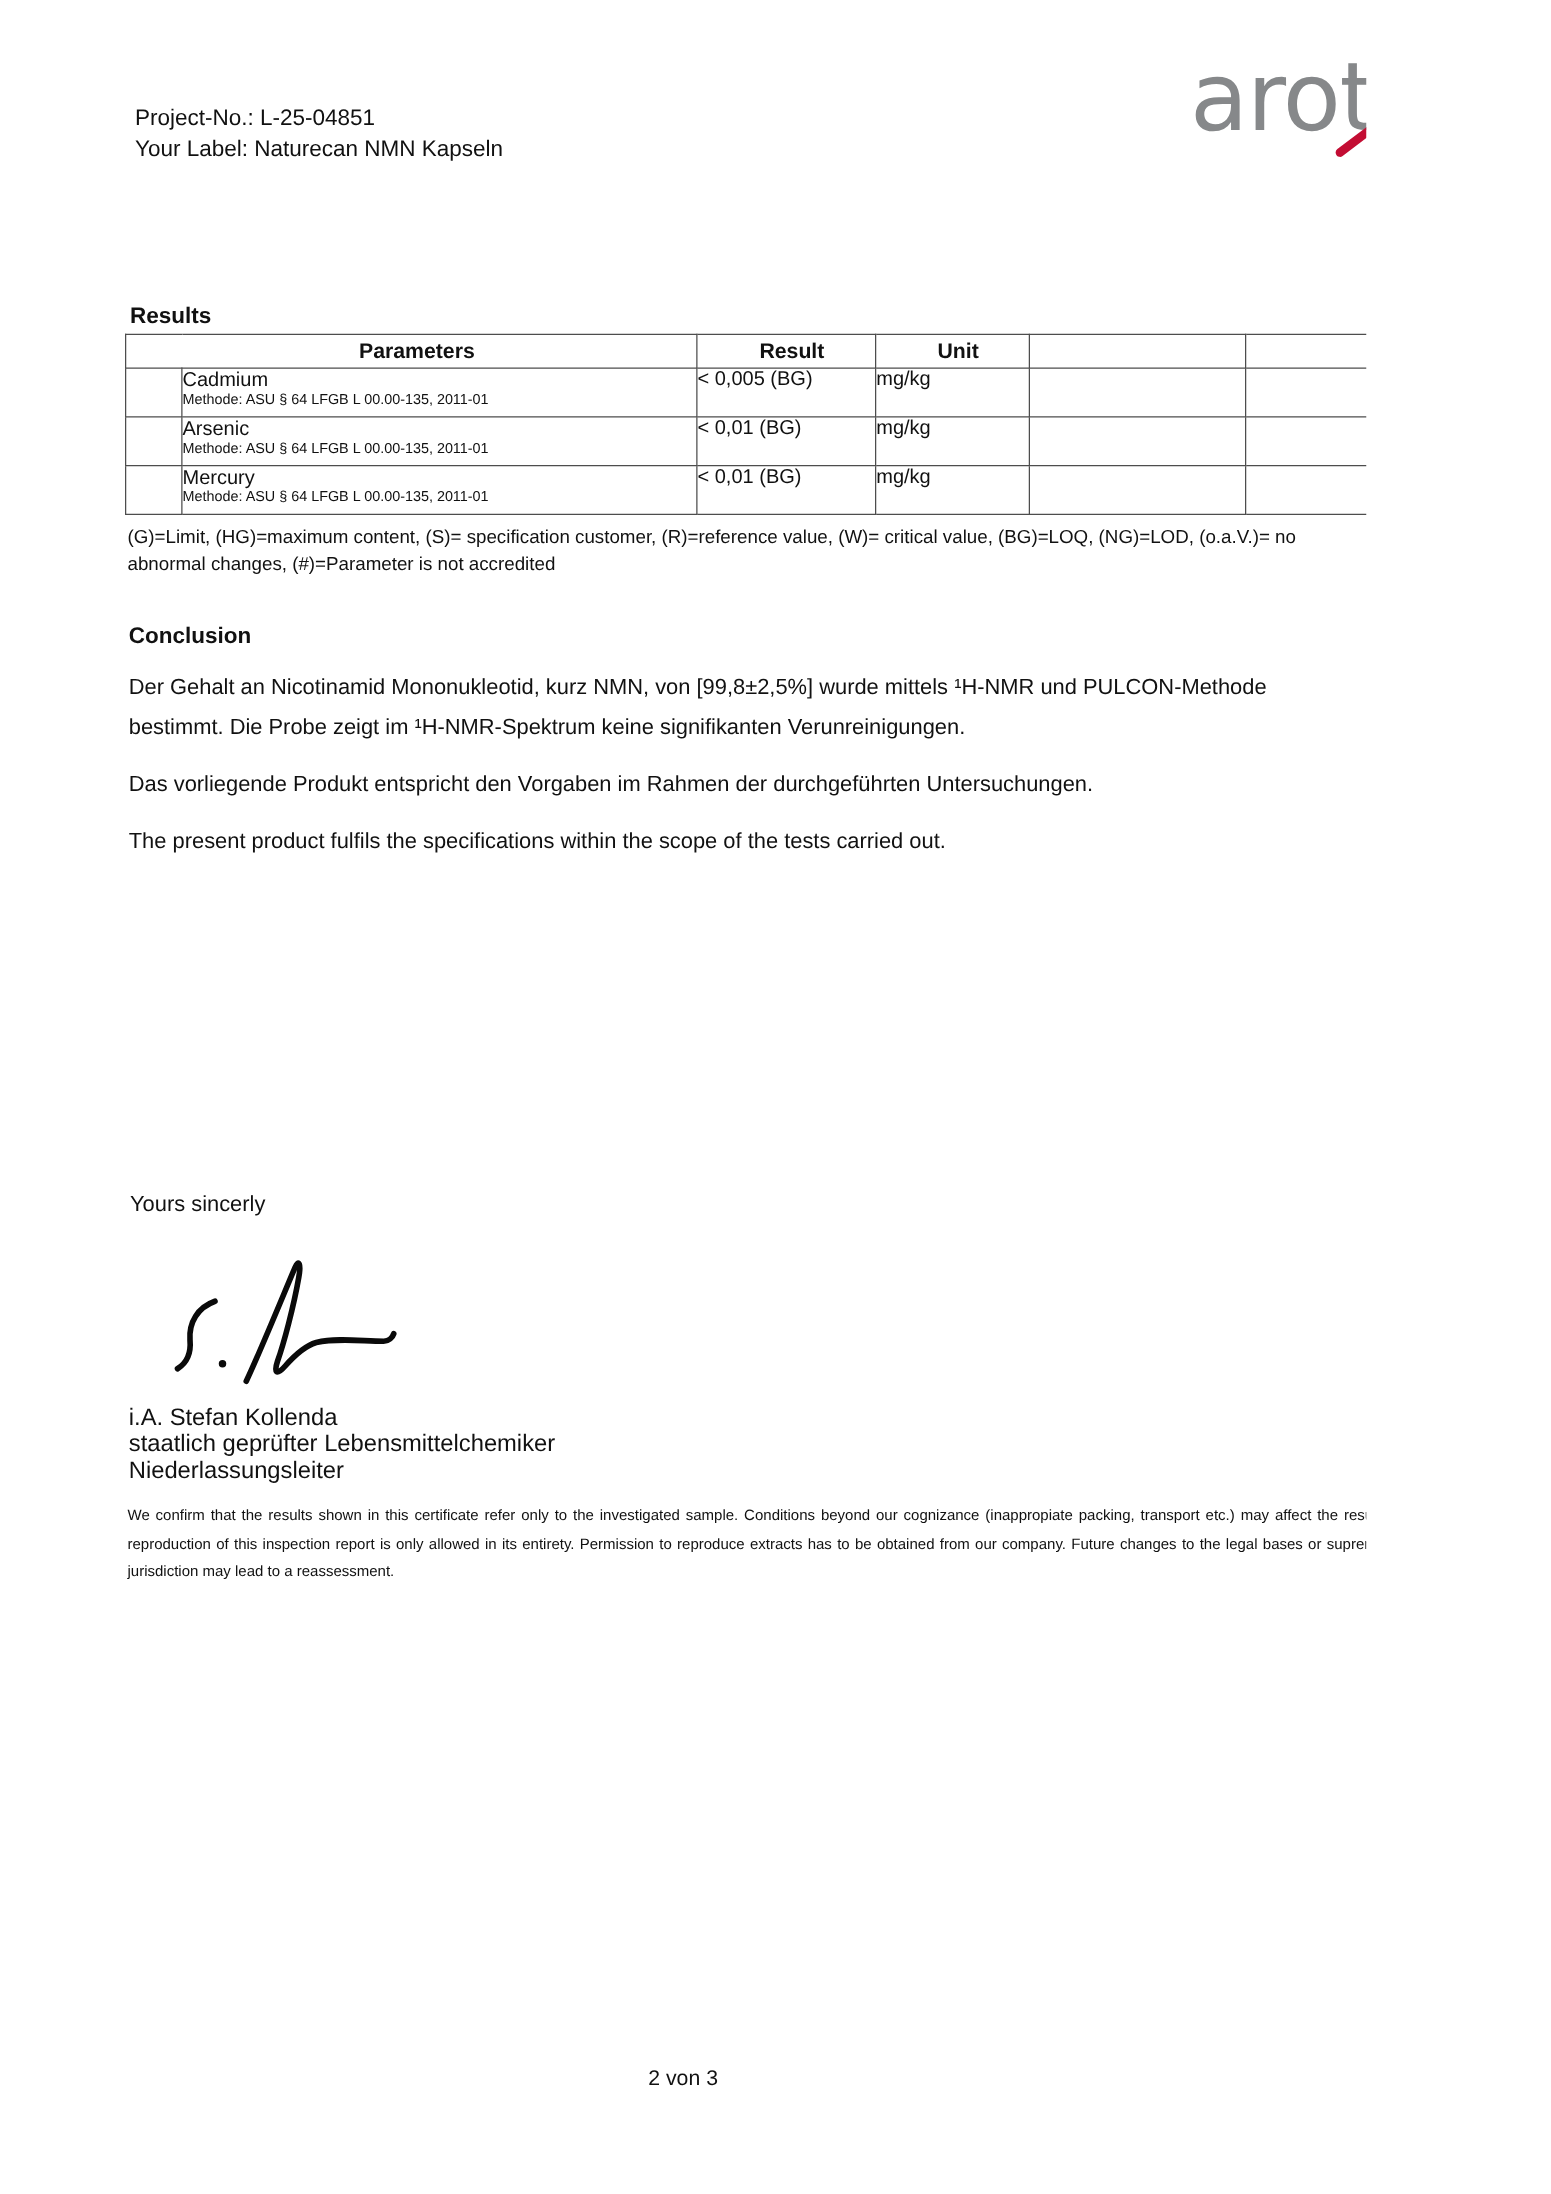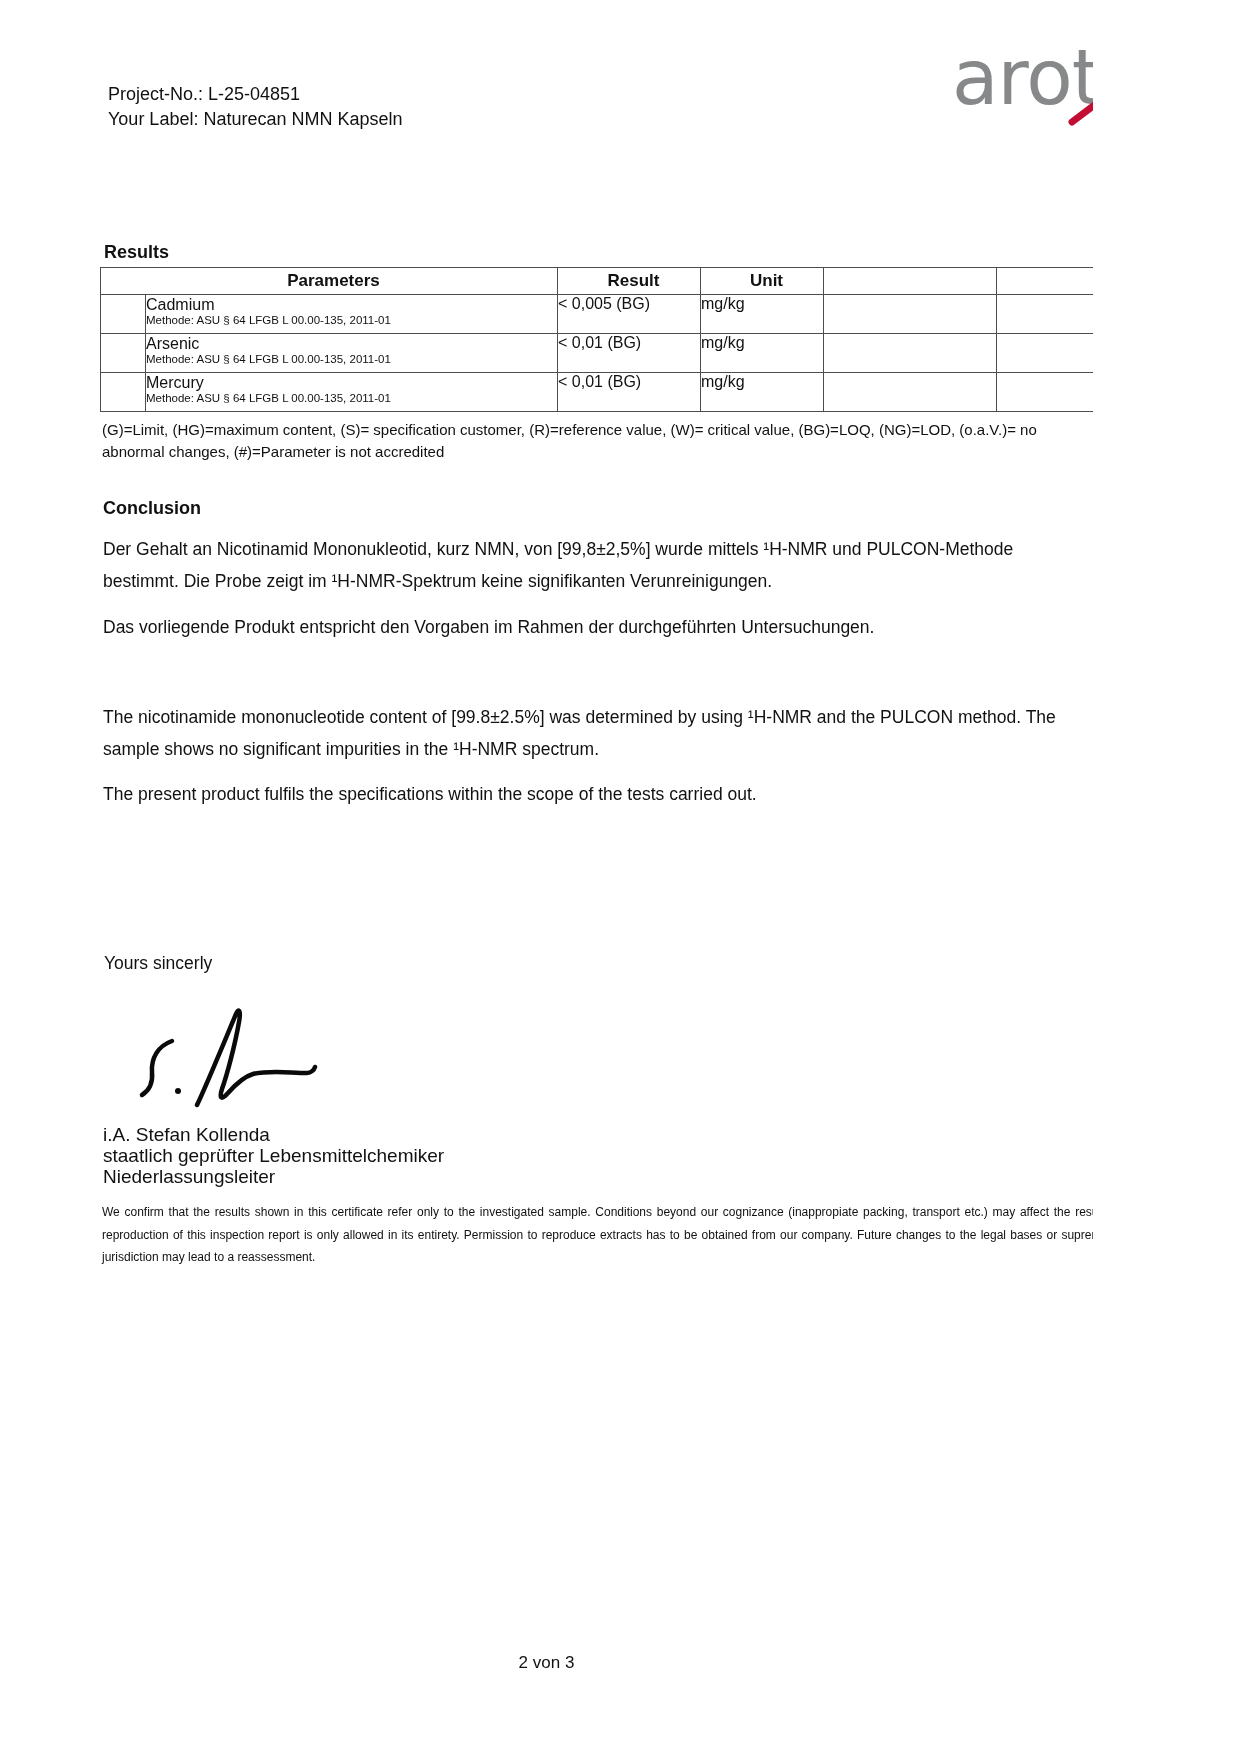--- a/index.html
+++ b/index.html
@@ -122,21 +122,20 @@
       </tr>
     </tbody>
       </table>
     <div class="footnote">(G)=Limit, (HG)=maximum content, (S)= specification customer, (R)=reference value, (W)= critical value, (BG)=LOQ, (NG)=LOD, (o.a.V.)= no abnormal changes, (#)=Parameter is not accredited</div>
   </div>
 
   <div class="conclusion-section">
     <h2>Conclusion</h2>
     <p class="p-de1">Der Gehalt an Nicotinamid Mononukleotid, kurz NMN, von [99,8±2,5%] wurde mittels ¹H-NMR und PULCON-Methode bestimmt. Die Probe zeigt im ¹H-NMR-Spektrum keine signifikanten Verunreinigungen.</p>
     <p class="p-de2">Das vorliegende Produkt entspricht den Vorgaben im Rahmen der durchgeführten Untersuchungen.</p>
-    <p class="p-en1">The nicotinamide mononucleotide content of [99.8±2.5%] was determined by using ¹H-NMR and the PULCON method. The sample shows no significant impurities in the ¹H-NMR spectrum.</p>
     <p class="p-en2">The present product fulfils the specifications within the scope of the tests carried out.</p>
   </div>
 
   <div class="closing">Yours sincerly</div>
 
   <svg class="signature-svg" width="230" height="115" viewBox="0 0 230 115">
     <path d="M 47,41 C 33,46 26,58 27,72 C 28,83 25,90 17,95" fill="none" stroke="#0a0a0a" stroke-width="4.5" stroke-linecap="round"></path>
     <circle cx="53" cy="91" r="3" fill="#0a0a0a"></circle>
     <path d="M 72,105 C 82,84 100,40 111,14 C 114,7 116,11 114,22 C 110,45 102,75 97,89 C 94,98 96,101 103,93 C 110,85 118,77 128,74 C 145,70 165,73 182,73 C 186,73 189,70 190,67" fill="none" stroke="#0a0a0a" stroke-width="4.5" stroke-linecap="round" stroke-linejoin="round"></path>
   </svg>

